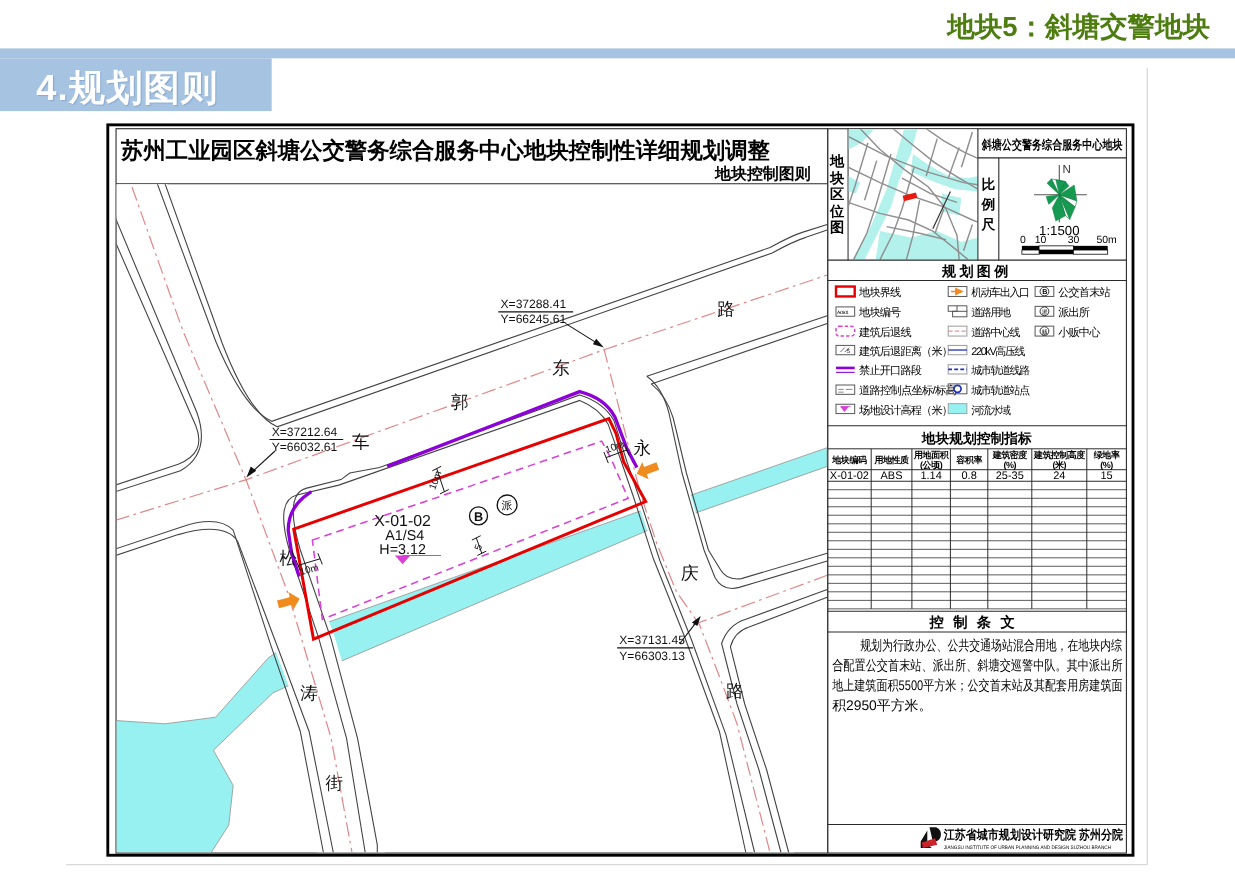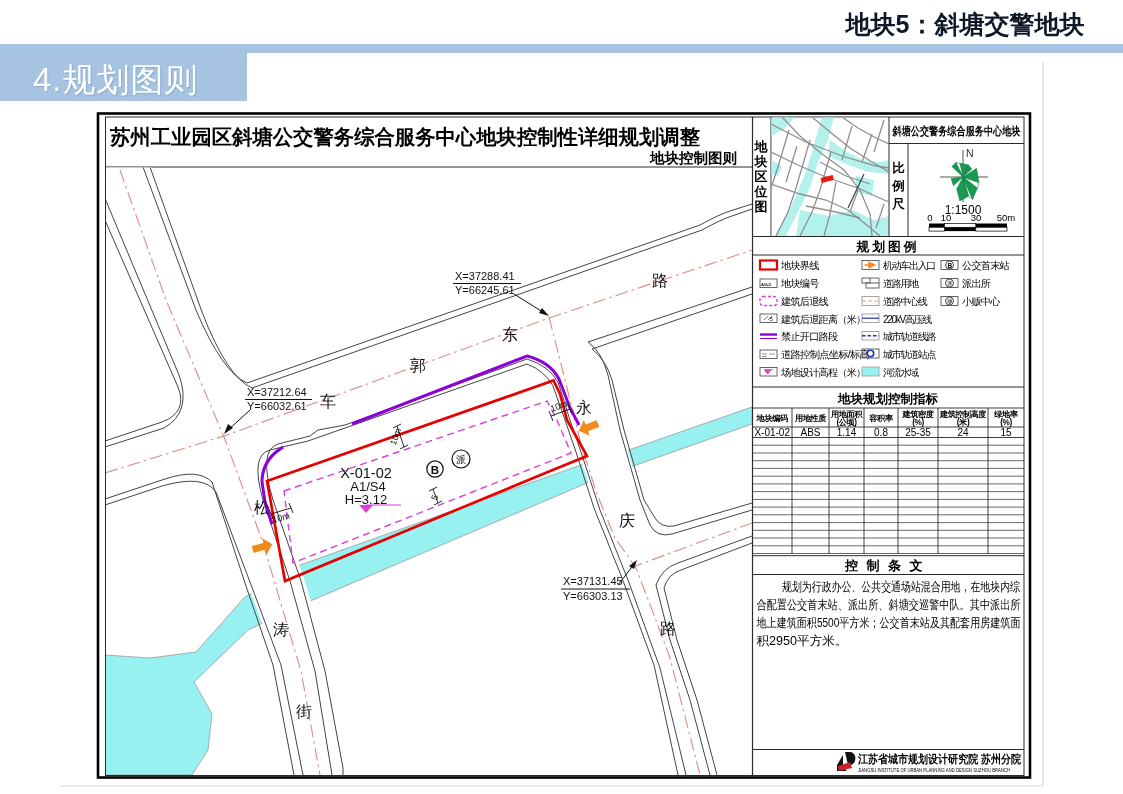--- a/index.html
+++ b/index.html
@@ -2,27 +2,27 @@
 <html><head>
 <meta charset="utf-8">
 <style>
   html,body{margin:0;padding:0;width:1123px;height:794px;background:#fff;overflow:hidden;
     font-family:"Liberation Sans",sans-serif;}
   .abs{position:absolute;}
 </style>
 </head>
 <body>
 
-<div class="abs" style="left:830px;top:8px;width:270px;height:32px;font-size:25px;font-weight:bold;color:#0f172a;text-align:center;letter-spacing:0px;">地块5：斜塘交警地块</div>
+<div class="abs" style="left:830px;top:8px;width:270px;height:32px;font-size:25px;font-weight:bold;color:#4d7c0f;text-align:right;letter-spacing:0px;">地块5：斜塘交警地块</div>
 
 <div class="abs" style="left:0;top:44px;width:1123px;height:9px;background:#a6c4e2;"></div>
 
 <div class="abs" style="left:0;top:53px;width:247px;height:48px;background:#a6c4e2;"></div>
 
-<div class="abs" style="left:33px;top:58px;width:220px;font-size:33px;font-weight:normal;color:#fff;letter-spacing:1px;text-shadow:1px 1px 1px rgba(120,150,190,.6);">4.规划图则</div>
+<div class="abs" style="left:33px;top:58px;width:220px;font-size:33px;font-weight:bold;color:#fff;letter-spacing:1px;text-shadow:1px 1px 1px rgba(120,150,190,.6);">4.规划图则</div>
 <svg class="abs" style="left:0;top:0;" width="1123" height="794" viewBox="0 0 1123 794">
 <defs>
 <clipPath id="mapclip">
         <rect x="105.5" y="167" width="646.5" height="608"></rect>
       </clipPath>
 </defs>
 
 <g stroke="#d9d9d9" stroke-width="1.2" fill="none">
   <line x1="1043" y1="62" x2="1043" y2="786"></line>
       <line x1="60" y1="786" x2="1043" y2="786"></line>

